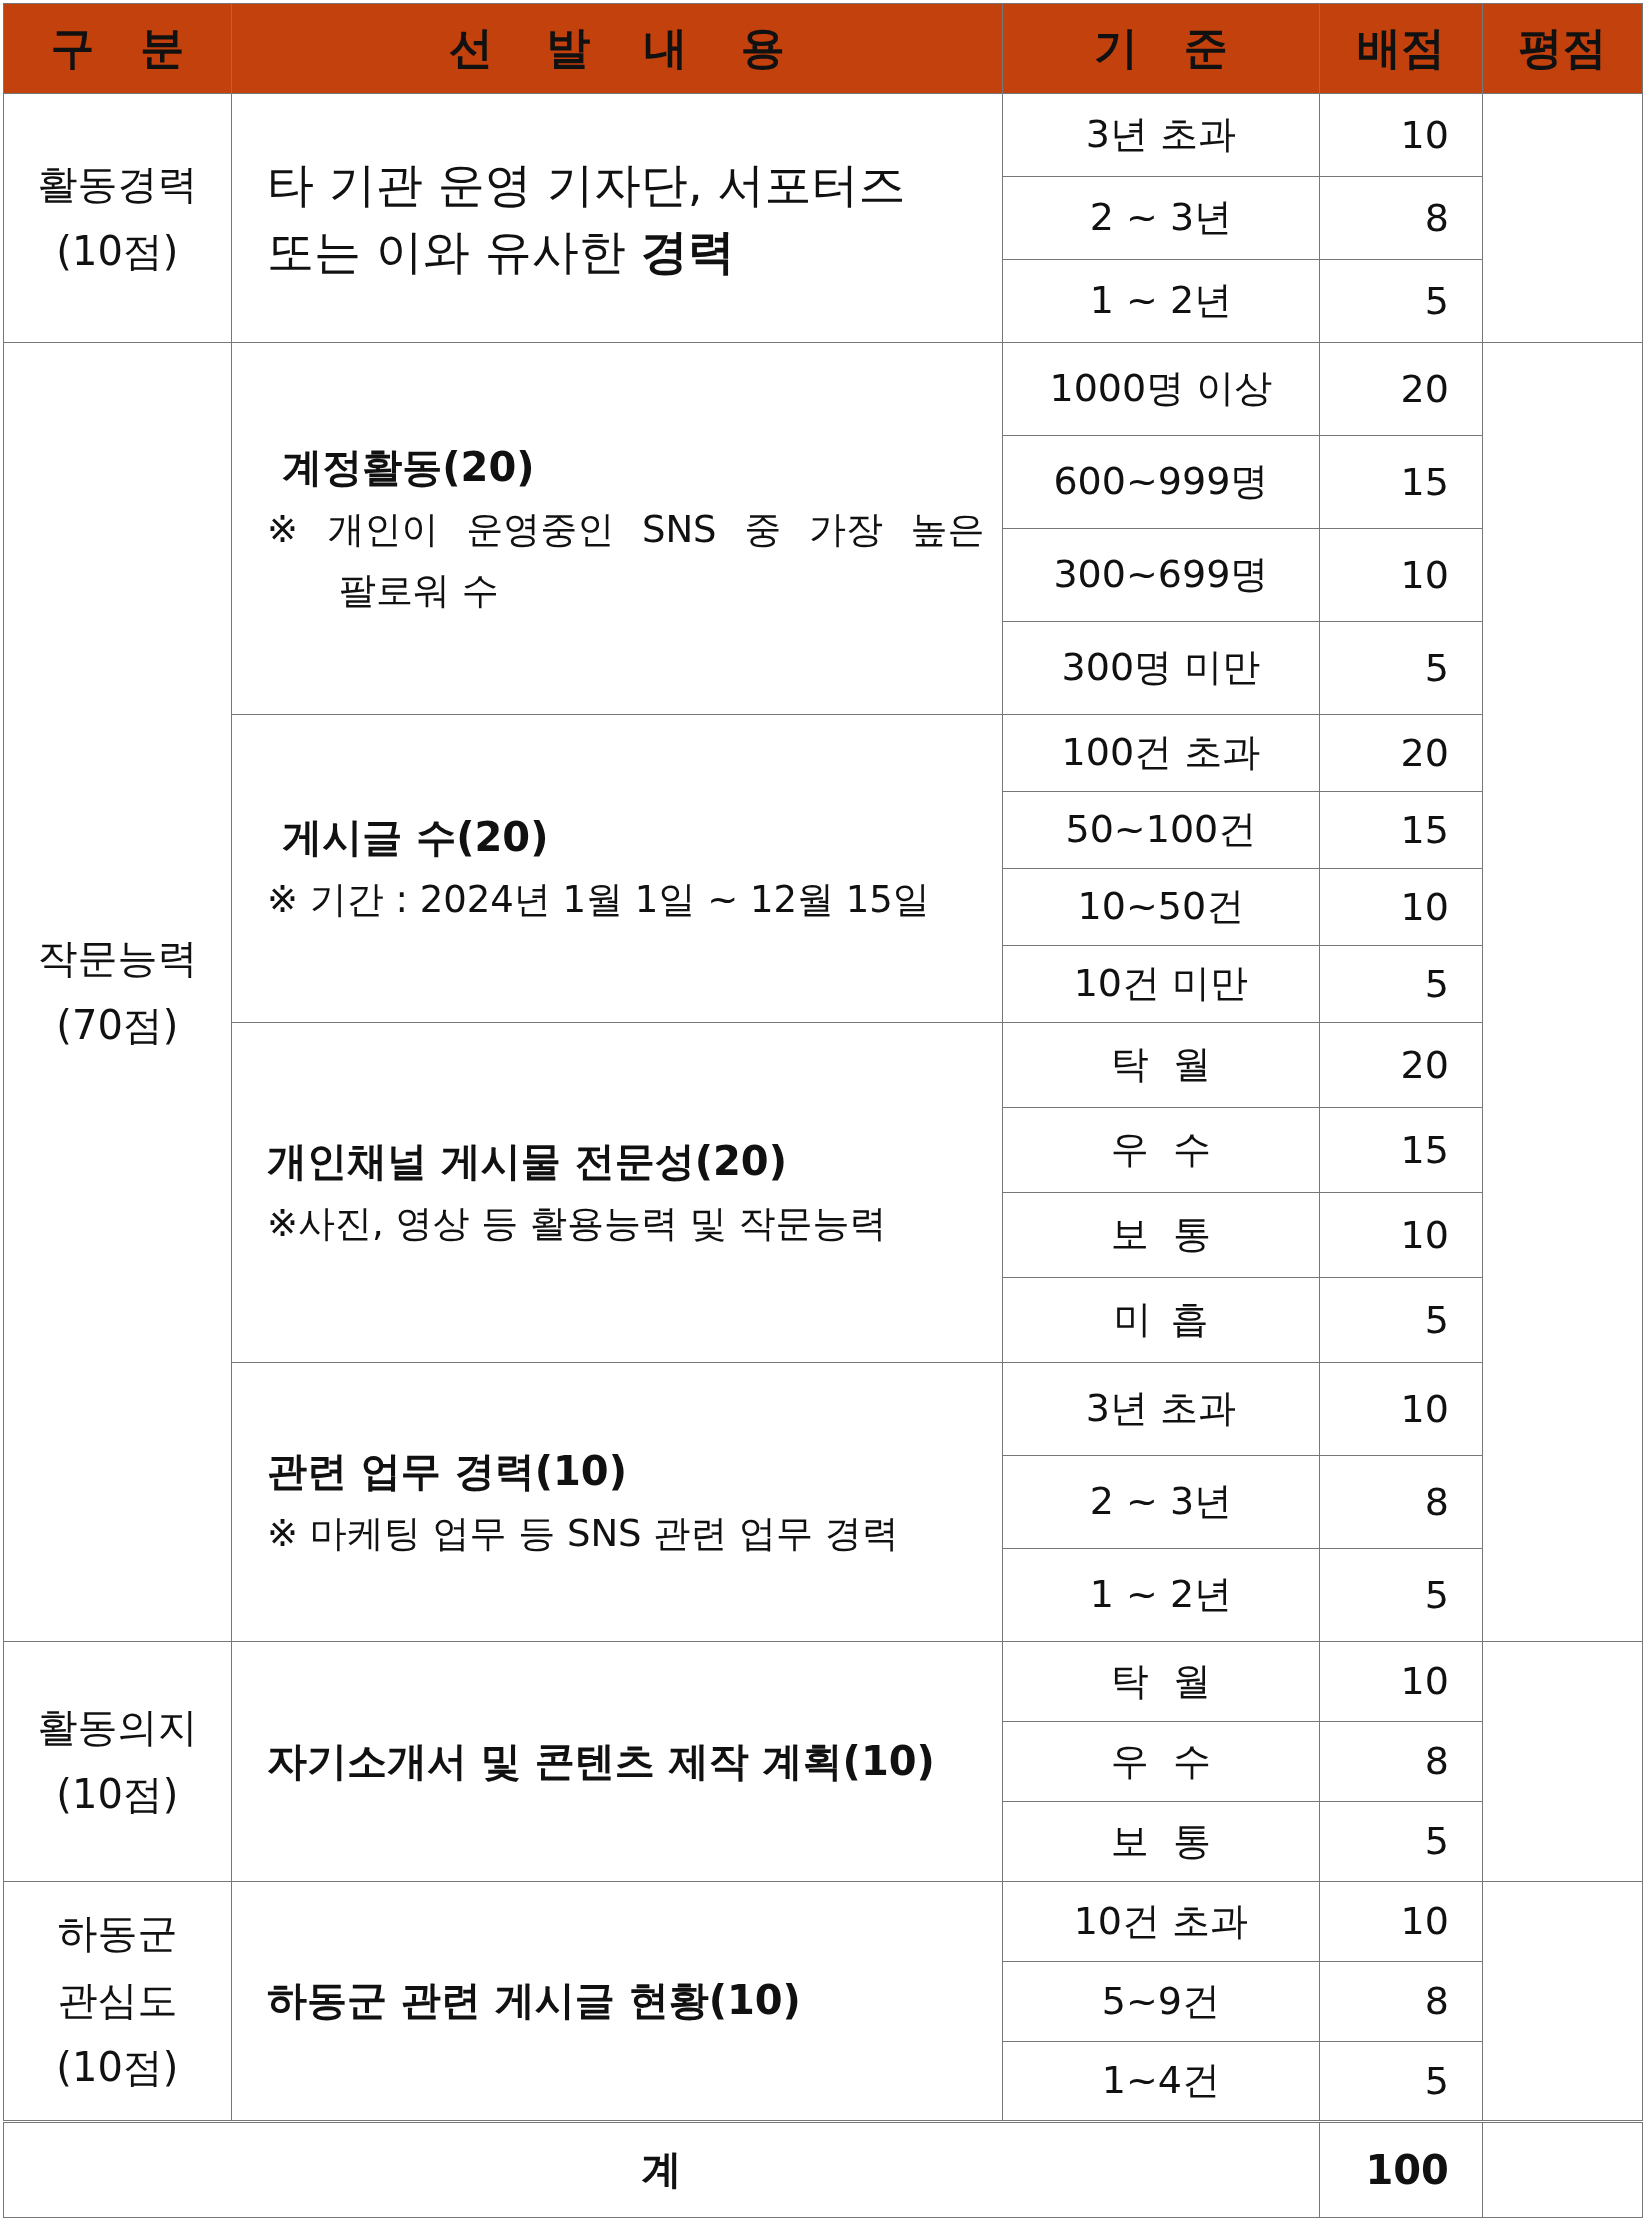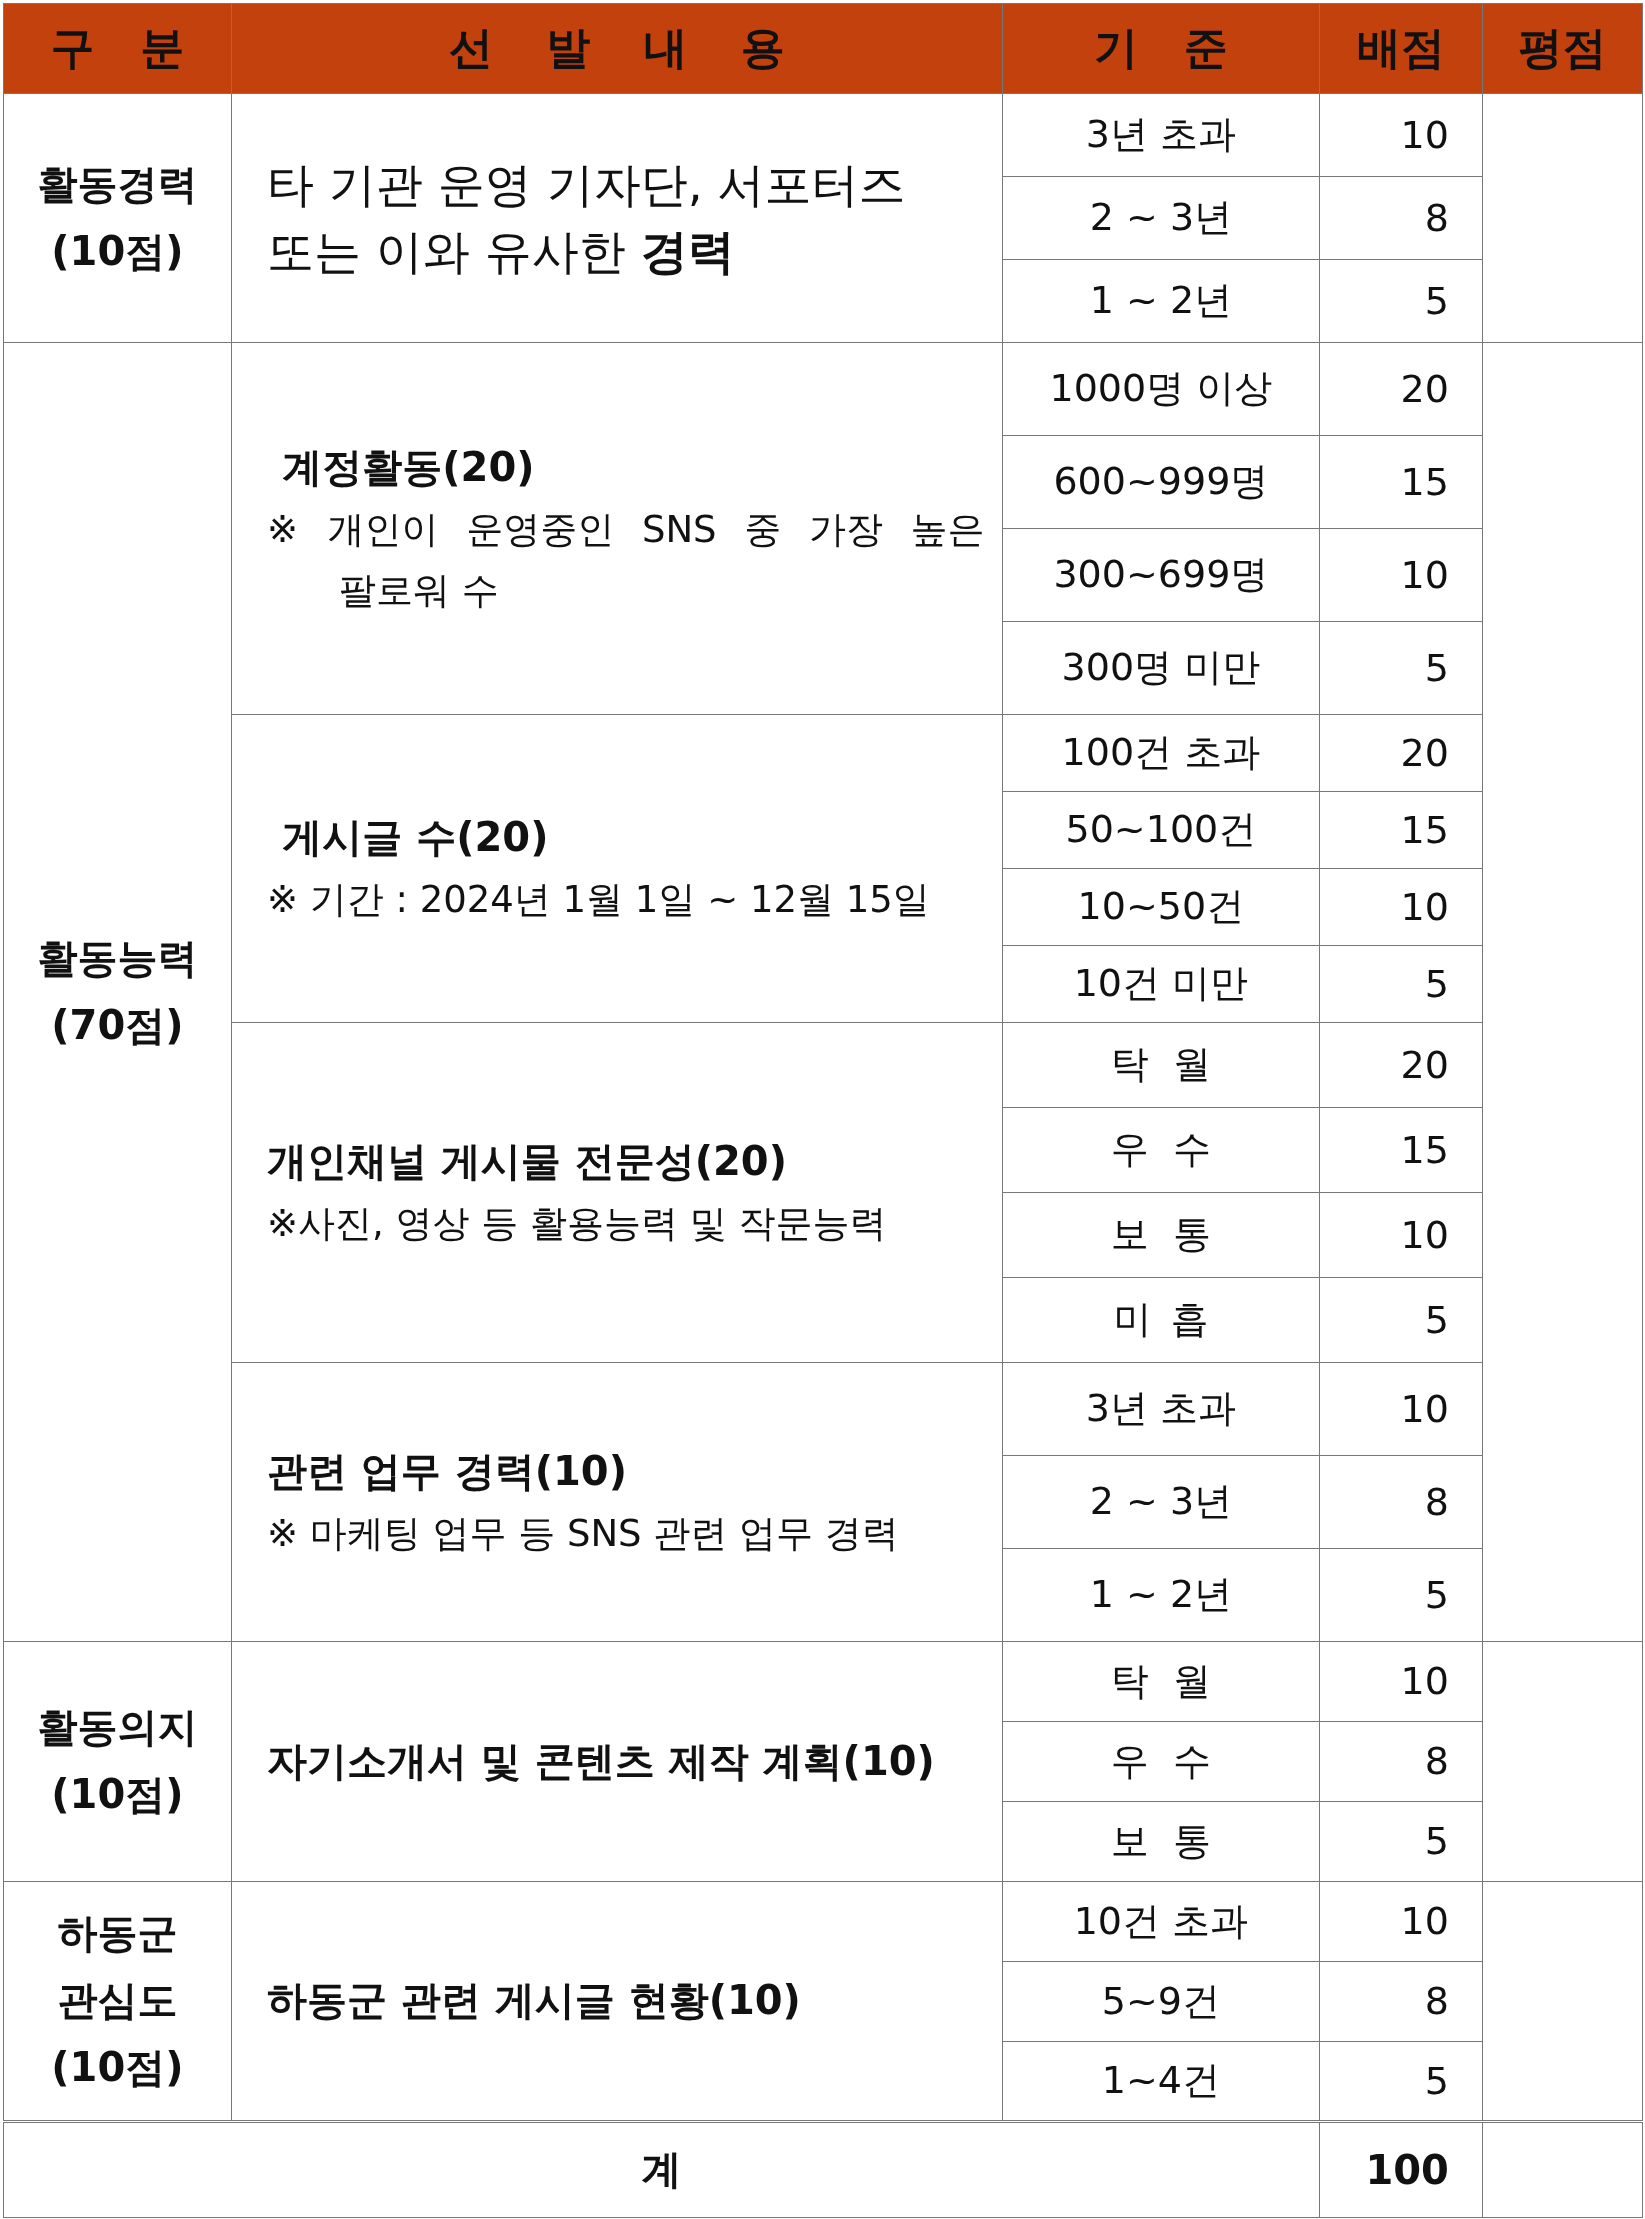--- a/index.html
+++ b/index.html
@@ -10,21 +10,21 @@
     width: 1640px; border-collapse: collapse; table-layout: fixed;
   }
   table.score td, table.score th {
     border: 1.9px solid #777; padding: 0; vertical-align: middle;
   }
   table.score th {
     background: #c2410c; height: 89px; font-weight: bold; font-size: 44px;
     text-align: center; letter-spacing: 0;
   }
   .hdr-spaced { word-spacing: 38px; }
-  .cat { text-align: center; font-weight: bold; font-size: 40px; line-height: 67px; }
+  .cat { text-align: center; font-weight: normal; font-size: 40px; line-height: 67px; }
   .content { padding-left: 35px !important; }
   .content .title { font-weight: bold; font-size: 40px; line-height: 63px; display: block; }
   .content .note { font-size: 37px; line-height: 61px; display: block; }
   .content .plain { font-size: 47px; line-height: 67px; display: block; }
   .content .plain b { font-weight: bold; }
   .note.justify { text-align: justify; text-align-last: justify; padding-right: 17.3px; }
   .crit { text-align: center; font-size: 38px; }
   .pts { text-align: right; font-size: 38px; padding-right: 33px !important; }
   .eval { }
   .total-label { text-align: center; font-weight: bold; font-size: 40px; }
@@ -70,21 +70,21 @@
       <td class="crit" style="white-space:pre;">2 ~ 3년</td>
       <td class="pts">8</td>
     </tr>
     <tr style="height:83px">
       <td class="crit" style="white-space:pre;">1 ~ 2년</td>
       <td class="pts">5</td>
     </tr>
 
     <tr style="height:93px">
       <td rowspan="15" class="cat">
-        <span>활동능력</span><br>
+        <span>작문능력</span><br>
         <span>(70점)</span>
       </td>
       <td rowspan="4" class="content" style="padding-left:19px;">
         <span class="title" style="padding-left:15.4px;">계정활동(20)</span>
         <span class="note justify" style="white-space:pre;">※  개인이  운영중인  SNS  중  가장  높은</span>
         <span class="note" style="padding-left:72px;">팔로워 수</span>
       </td>
       <td class="crit">1000명 이상</td>
       <td class="pts">20</td>
       <td rowspan="15" class="eval"></td>

